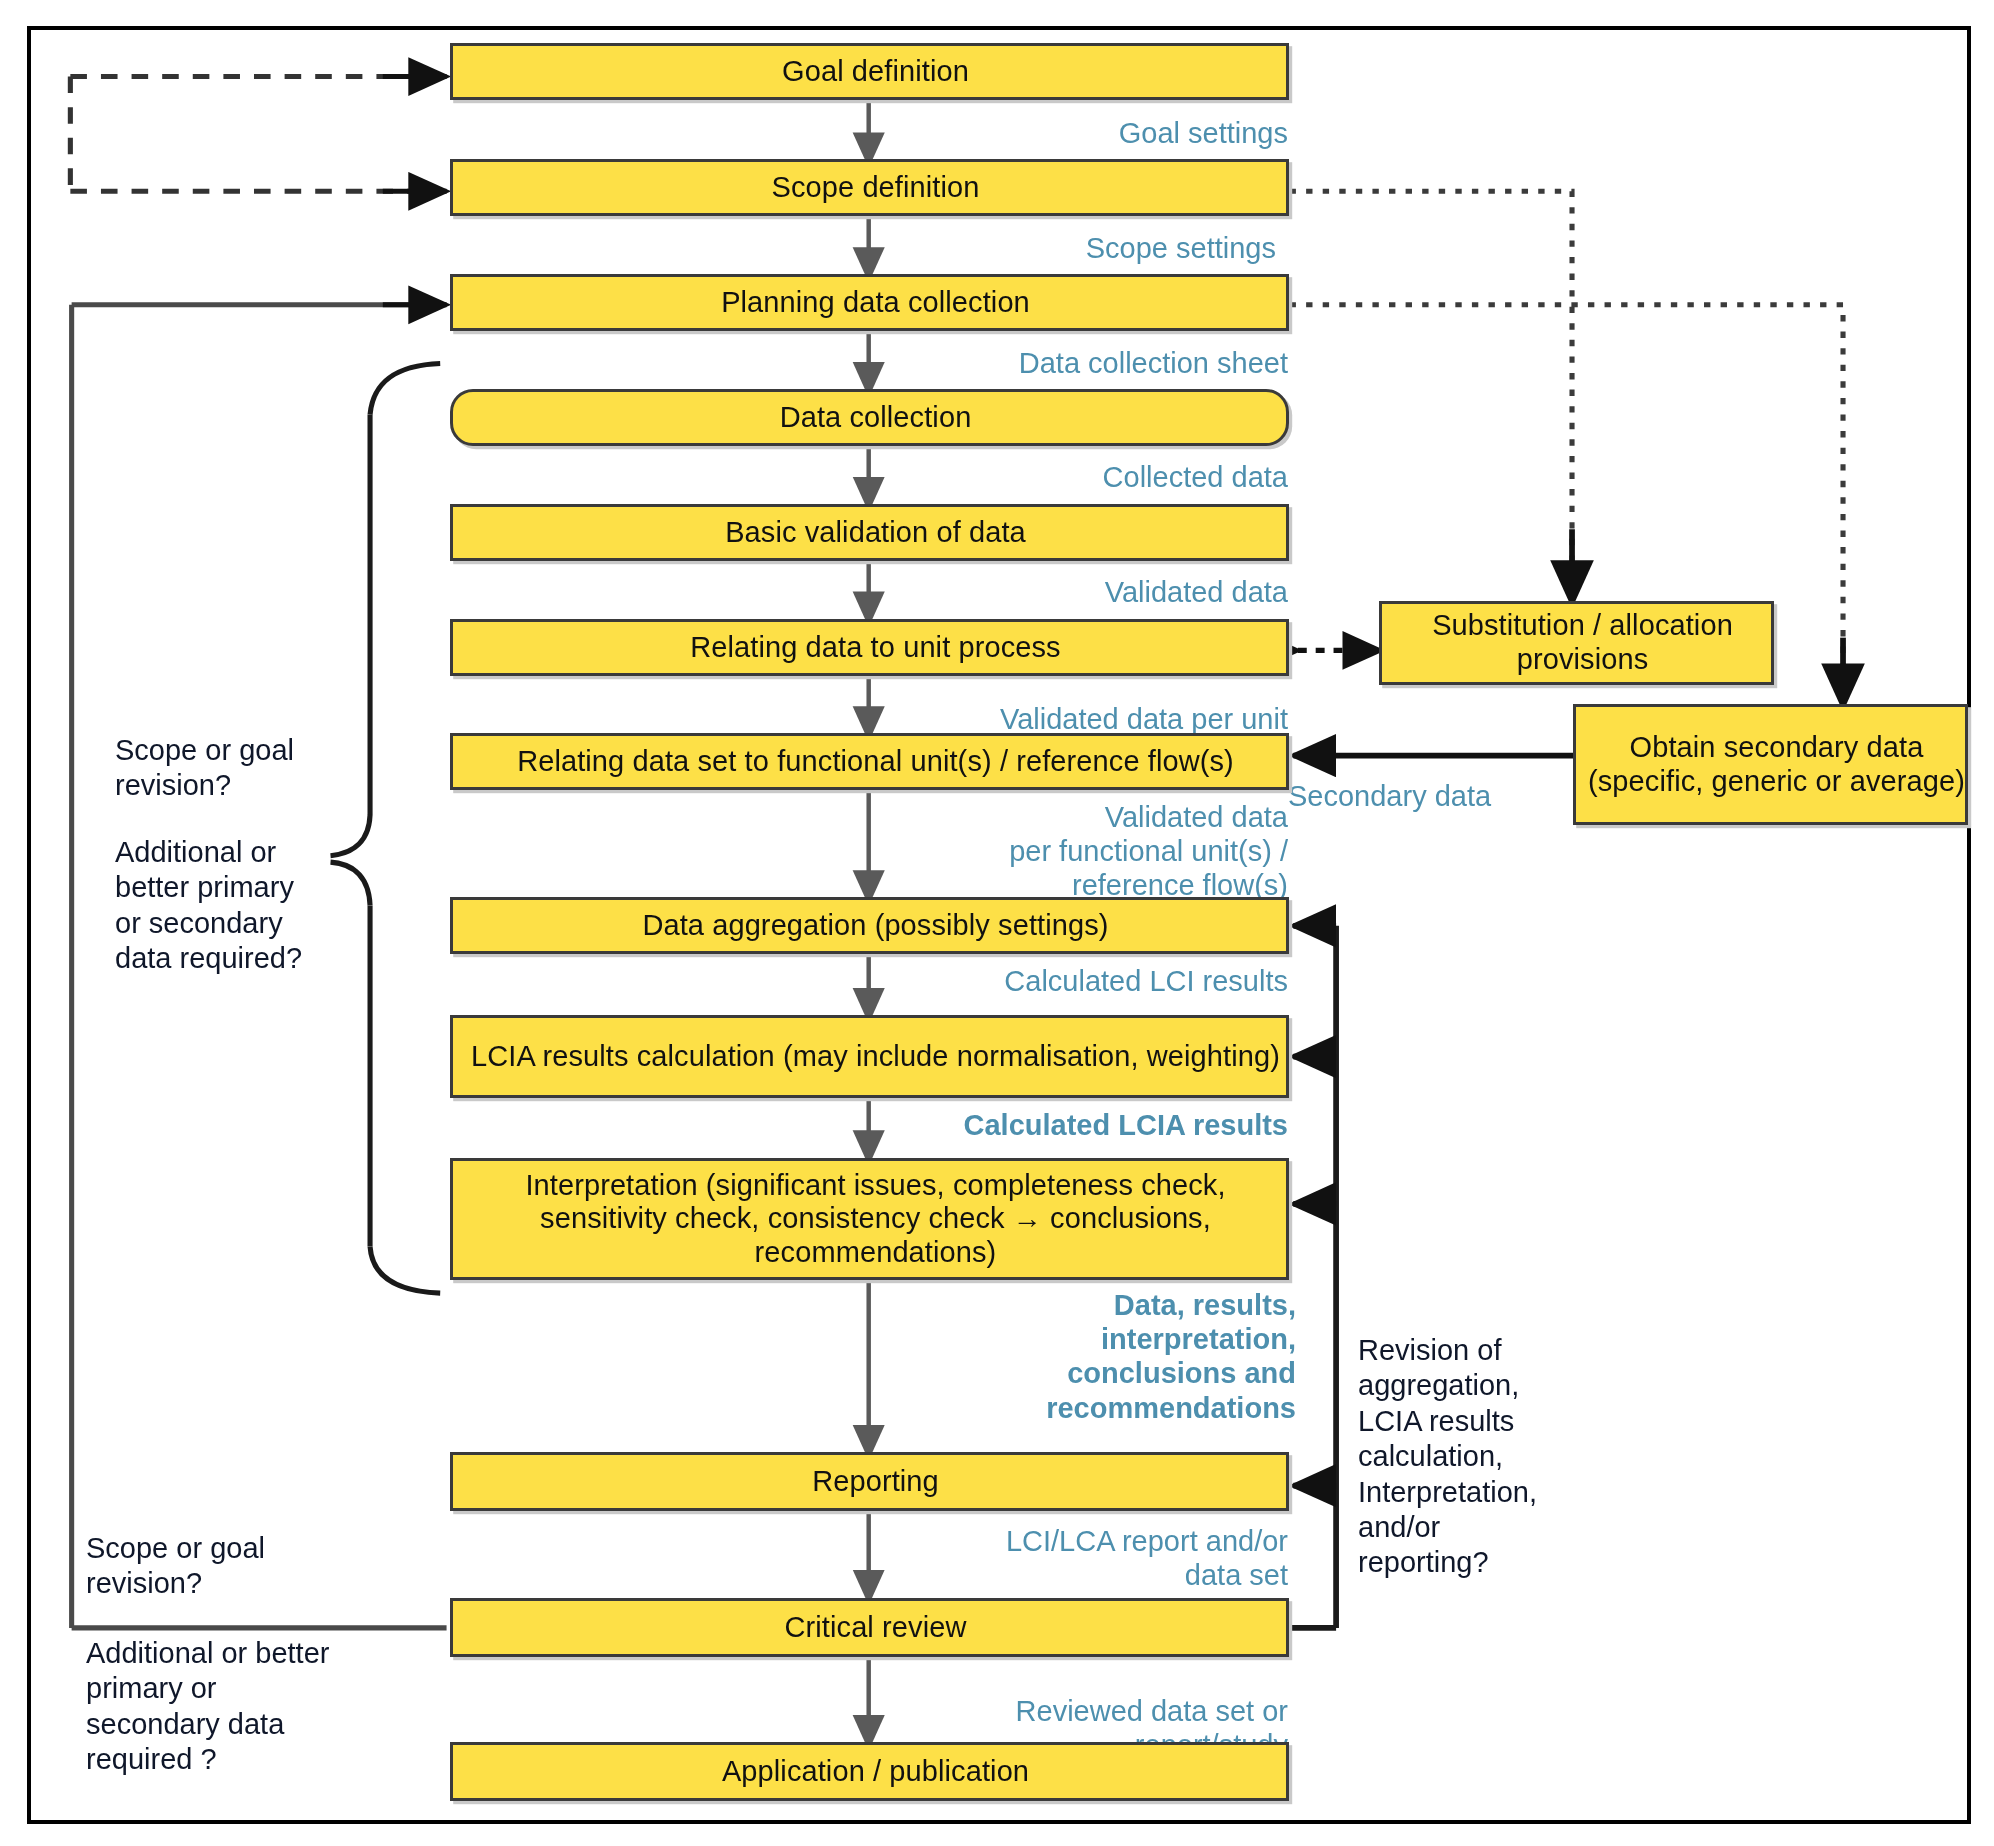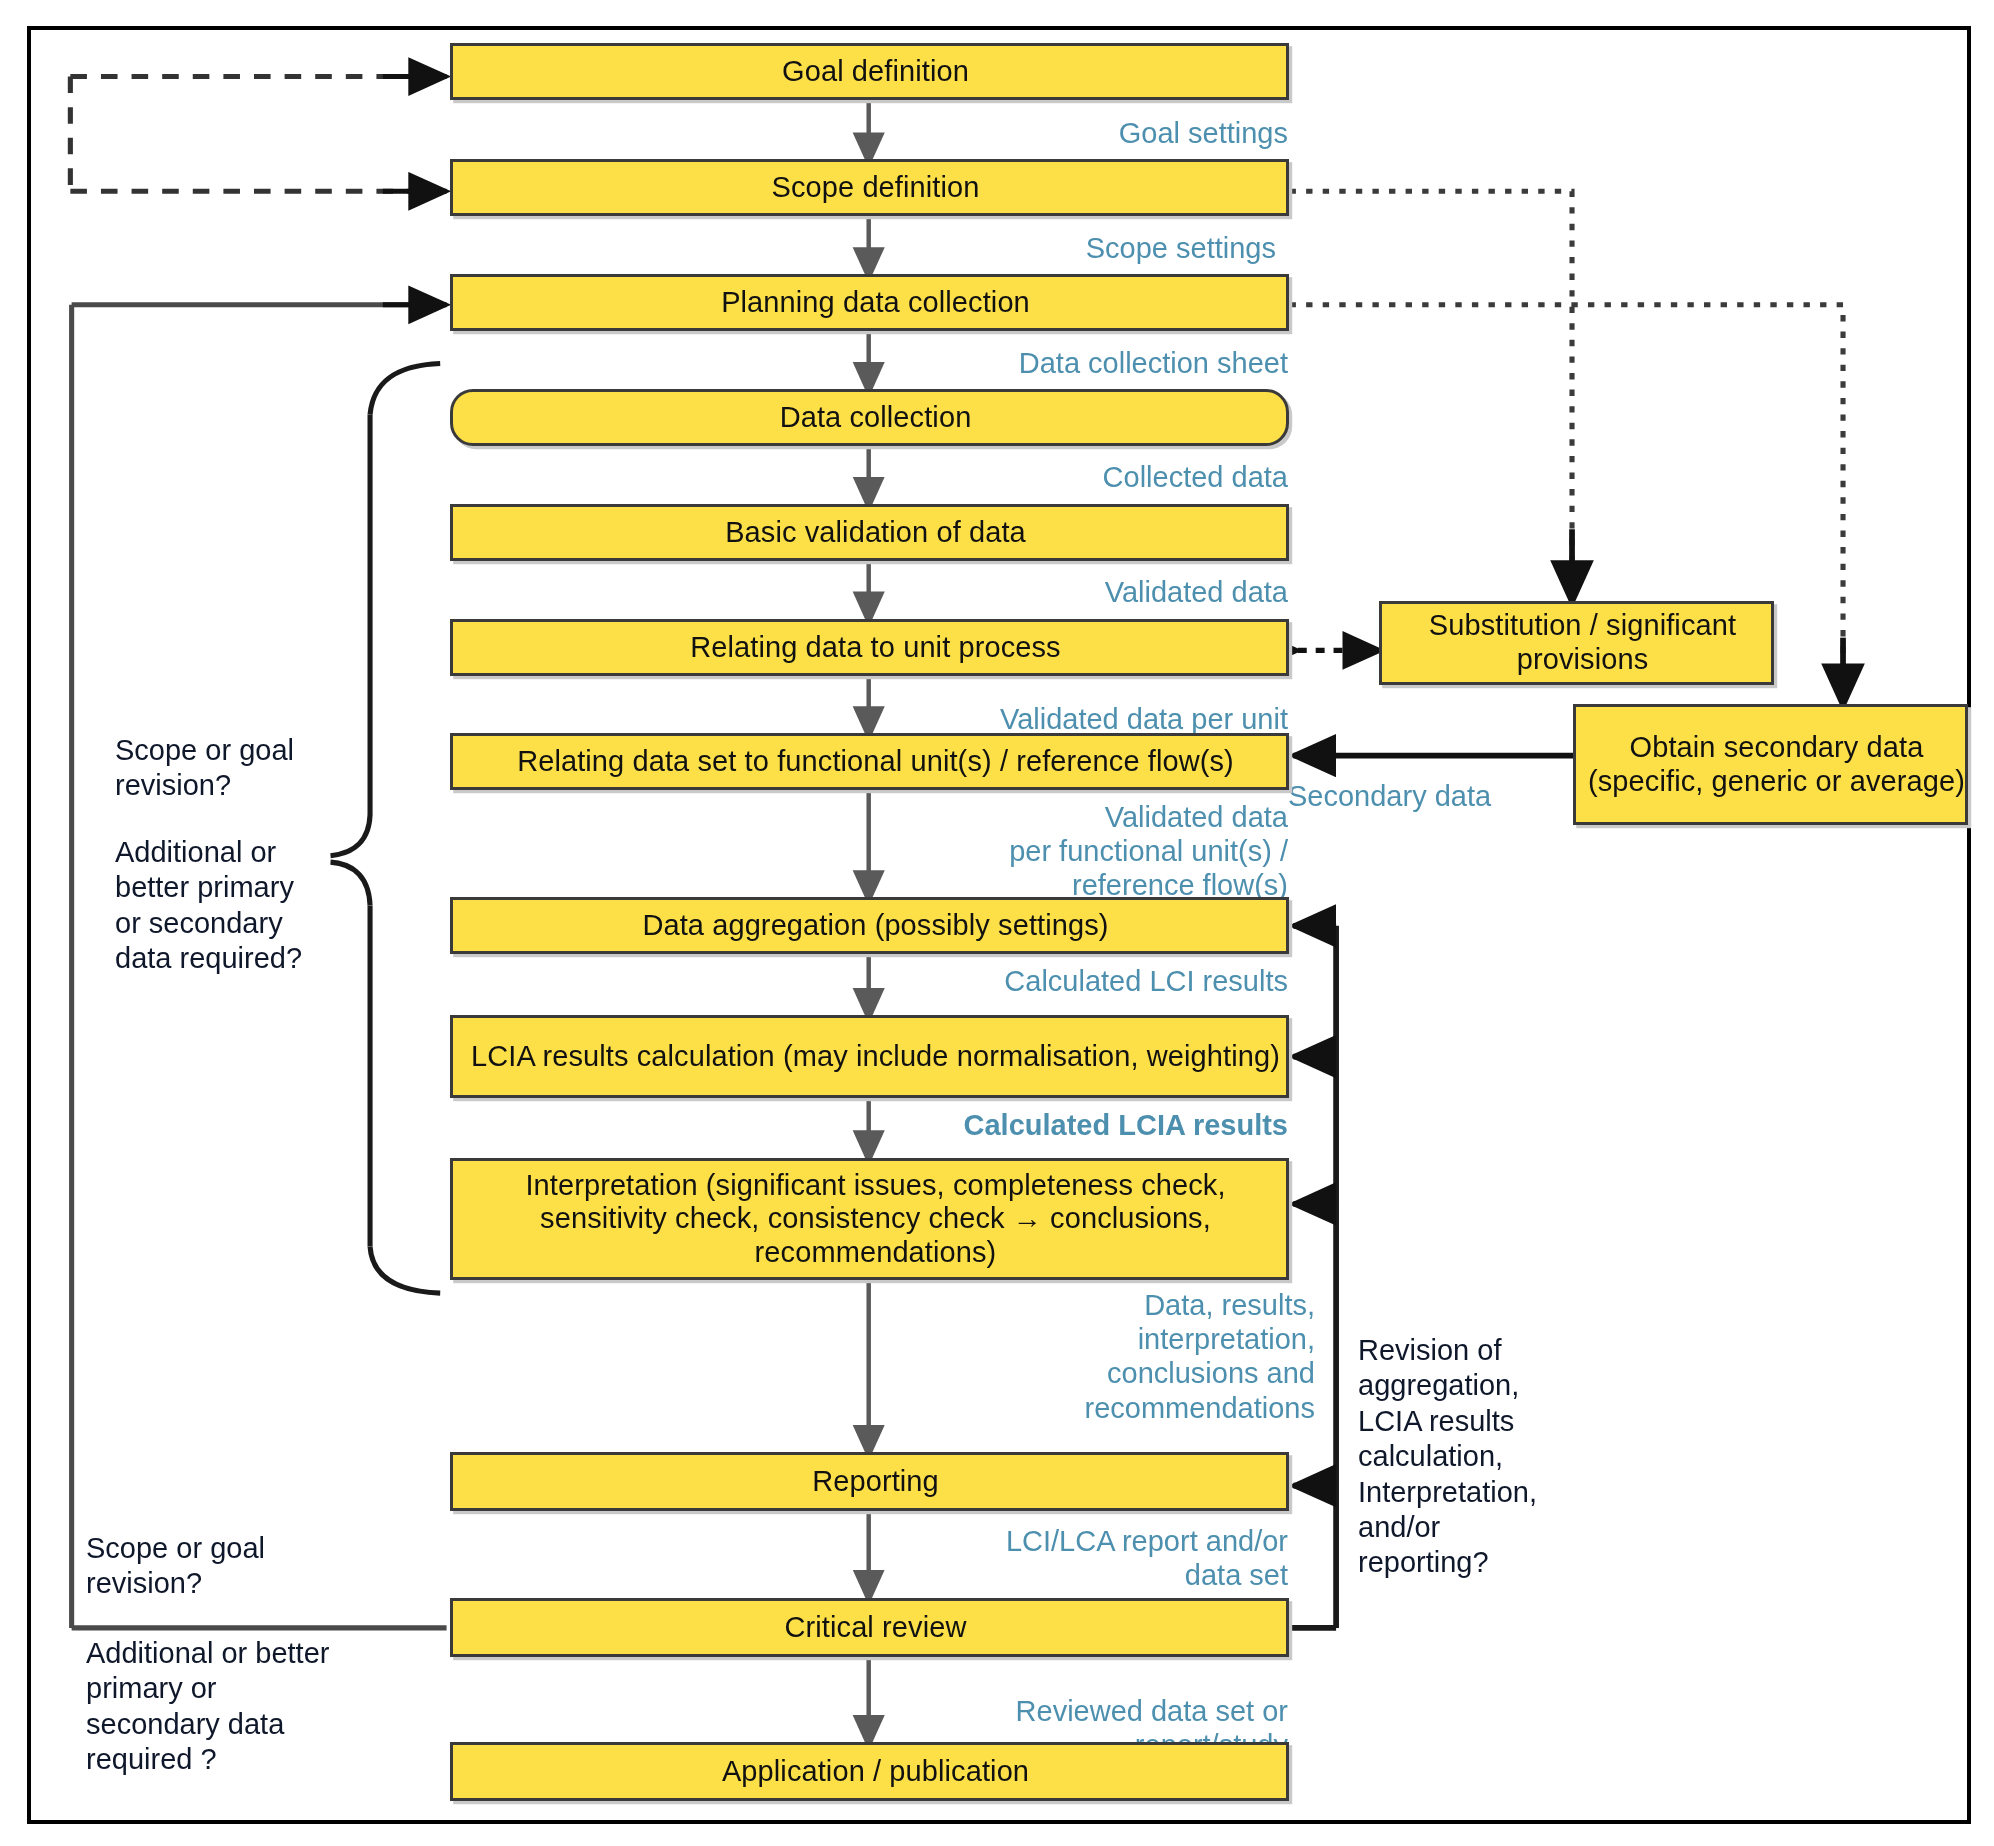--- a/index.html
+++ b/index.html
@@ -129,21 +129,21 @@
 <div class="box shadow" style="left:450px;top:1015px;width:839px;height:83px;">LCIA results calculation (may include normalisation, weighting)</div>
 
 <div class="box shadow" style="left:450px;top:1158px;width:839px;height:122px;">Interpretation (significant issues, completeness check, sensitivity check, consistency check → conclusions, recommendations)</div>
 
 <div class="box shadow" style="left:450px;top:1452px;width:839px;height:59px;">Reporting</div>
 
 <div class="box shadow" style="left:450px;top:1598px;width:839px;height:59px;">Critical review</div>
 
 <div class="box shadow" style="left:450px;top:1742px;width:839px;height:59px;">Application / publication</div>
 
-<div class="box shadow" style="left:1379px;top:601px;width:395px;height:84px;">Substitution / significant provisions</div>
+<div class="box shadow" style="left:1379px;top:601px;width:395px;height:84px;">Substitution / allocation provisions</div>
 
 <div class="box shadow" style="left:1573px;top:704px;width:395px;height:121px;">Obtain secondary data (specific, generic or average)</div>
 
 <div class="lbl" style="left:842px;top:116px;width:446px;">Goal settings</div>
 
 <div class="lbl" style="left:842px;top:231px;width:434px;">Scope settings</div>
 
 <div class="lbl" style="left:778px;top:346px;width:510px;">Data collection sheet</div>
 
 <div class="lbl" style="left:842px;top:460px;width:446px;">Collected data</div>
@@ -155,21 +155,21 @@
 <div class="lbl" style="left:778px;top:800px;width:510px;">Validated data
 per functional unit(s) /
 reference flow(s)</div>
 
 <div class="lbl" style="left:1288px;top:779px;width:274px;text-align:left;">Secondary data</div>
 
 <div class="lbl" style="left:778px;top:964px;width:510px;">Calculated LCI results</div>
 
 <div class="lbl" style="left:778px;top:1108px;width:510px;font-weight:bold;">Calculated LCIA results</div>
 
-<div class="lbl" style="left:932px;top:1288px;width:383px;">Data, results,
+<div class="lbl" style="left:913px;top:1288px;width:383px;font-weight:bold;">Data, results,
 interpretation,
 conclusions and
 recommendations</div>
 
 <div class="lbl" style="left:816px;top:1524px;width:472px;">LCI/LCA report and/or
 data set</div>
 
 <div class="lbl" style="left:816px;top:1694px;width:472px;">Reviewed data set or
 report/study</div>
 

